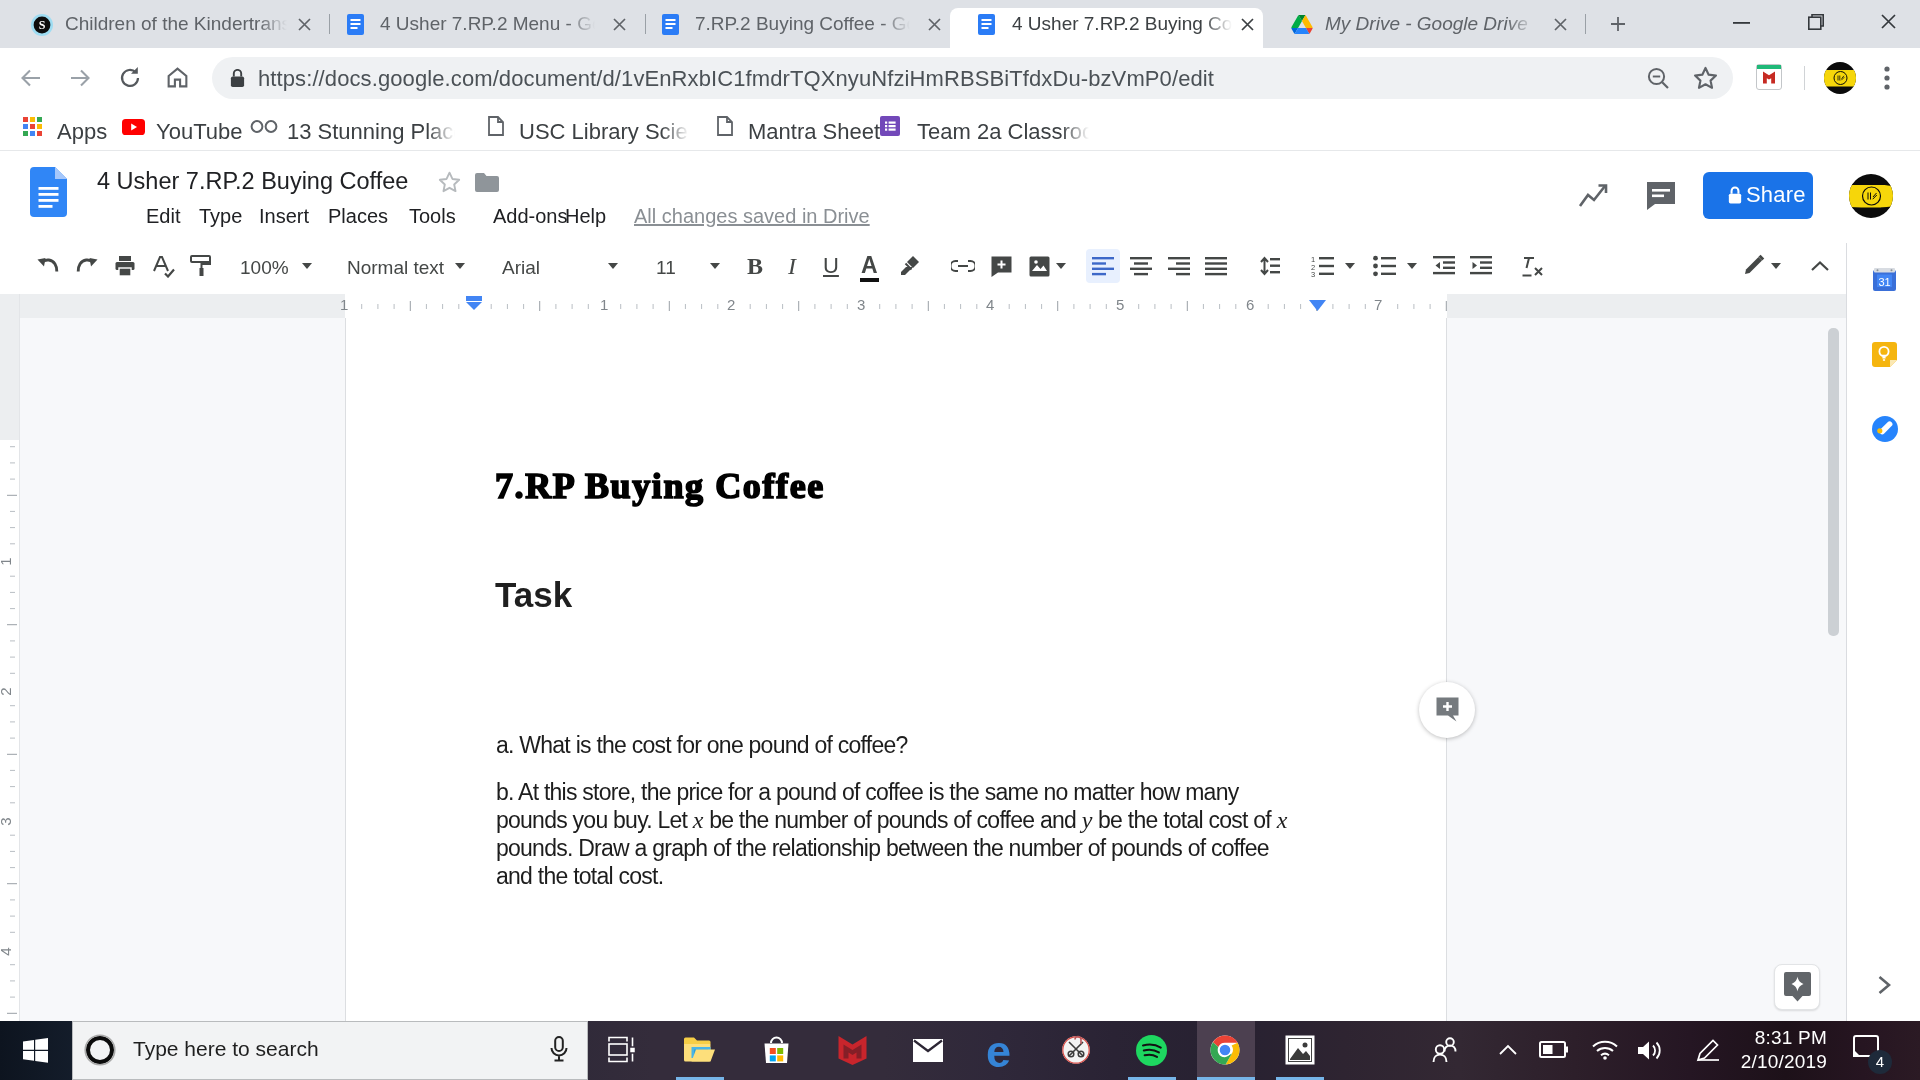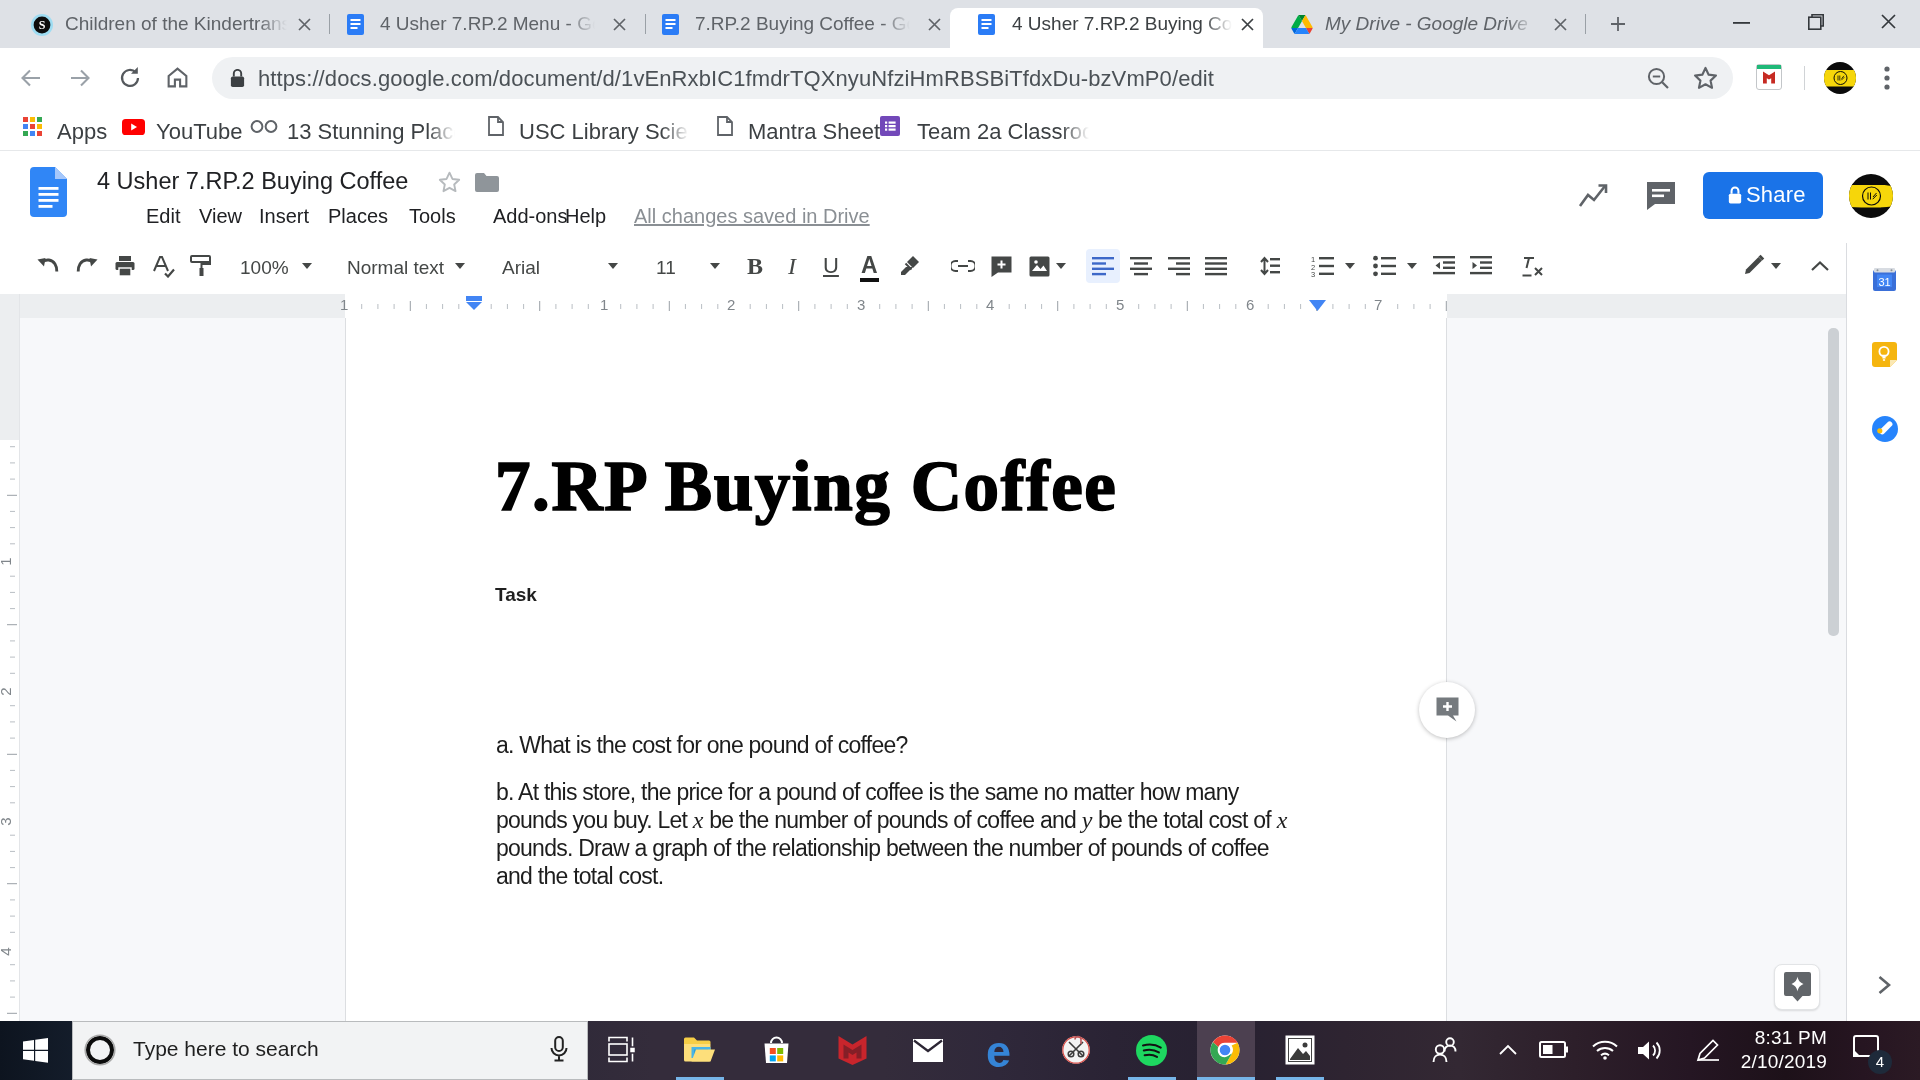--- a/index.html
+++ b/index.html
@@ -16,35 +16,35 @@
   #activetab { position:absolute; left:950px; top:8px; width:313px; height:40px; background:#fff; border-radius:8px 8px 0 0; }
   #navbar { position:absolute; left:0; top:48px; width:1920px; height:60px; background:#fff; }
   #omnibox { position:absolute; left:212px; top:57px; width:1521px; height:42px; border-radius:21px; background:#eff1f3; }
   #urltext { position:absolute; left:258px; top:66px; font-size:22px; color:#4b5156; letter-spacing:0.1px; }
   #bookmarks { position:absolute; left:0; top:108px; width:1920px; height:43px; background:#fff; border-bottom:1px solid #e6e8ea; }
   .bktext { position:absolute; top:119px; font-size:22px; color:#3c4043; white-space:nowrap; overflow:hidden; }
   #dochead { position:absolute; left:0; top:151px; width:1920px; height:92px; background:#fff; }
   #doctitle { position:absolute; left:97px; top:168px; font-size:23.5px; color:#202124; }
   .menuitem { position:absolute; top:205px; font-size:20px; color:#202124; }
   #allchanges { position:absolute; left:634px; top:205px; font-size:20px; color:#8a8f94; text-decoration:underline; }
-  #sharebtn { position:absolute; left:1703px; top:172px; width:120px; height:47px; background:#1a73e8; border-radius:6px; }
+  #sharebtn { position:absolute; left:1703px; top:172px; width:110px; height:47px; background:#1a73e8; border-radius:6px; }
   #sharebtn span { position:absolute; left:43px; top:10px; color:#fff; font-size:22px; font-weight:500; letter-spacing:0.2px; }
   #doctoolbar { position:absolute; left:0; top:243px; width:1920px; height:51px; background:#fff; }
   .tbtext { position:absolute; top:257px; font-size:19px; color:#444746; }
   .dd { position:absolute; width:0; height:0; border-left:5px solid transparent; border-right:5px solid transparent; border-top:6px solid #444746; }
   #ruler { position:absolute; left:0; top:294px; width:1920px; height:24px; background:#eceef0; }
   #rulerpage { position:absolute; left:345px; top:294px; width:1102px; height:24px; background:#fff; }
   .rnum { position:absolute; top:296px; font-size:15px; color:#80868b; }
   #content { position:absolute; left:0; top:318px; width:1846px; height:703px; background:#f7f8fa; }
   #page { position:absolute; left:345px; top:318px; width:1102px; height:703px; background:#fff; border-left:1px solid #dcdee1; border-right:1px solid #dcdee1; }
   #vruler { position:absolute; left:0; top:294px; width:20px; height:727px; background:#eceef0; border-right:1px solid #e3e5e8; }
   #vrulerwhite { position:absolute; left:0; top:440px; width:19px; height:581px; background:#fff; }
   .vnum { position:absolute; left:2px; font-size:15px; color:#80868b; transform:rotate(-90deg); }
-  #heading1 { position:absolute; left:495px; top:456px; font-family:"Liberation Serif", serif; font-weight:bold; font-size:71px; line-height:60px; color:#000; -webkit-text-stroke:1.7px #000; letter-spacing:1.6px; white-space:nowrap; }
-  #heading2 { position:absolute; left:495px; top:580px; font-size:19px; line-height:30px; font-weight:bold; color:#1f1f1f; white-space:nowrap; }
+  #heading1 { position:absolute; left:495px; top:456px; font-family:"Liberation Serif", serif; font-weight:bold; font-size:36px; line-height:60px; color:#000; -webkit-text-stroke:1.7px #000; letter-spacing:1.6px; white-space:nowrap; }
+  #heading2 { position:absolute; left:495px; top:580px; font-size:35px; line-height:30px; font-weight:bold; color:#1f1f1f; white-space:nowrap; }
   .bodytext { position:absolute; left:496px; font-size:23px; letter-spacing:-0.75px; line-height:28px; color:#1d1d1d; white-space:nowrap; }
   .bodytext i { font-family:"Liberation Serif", serif; font-size:24px; letter-spacing:0; }
   #scrollthumb { position:absolute; left:1828px; top:328px; width:11px; height:308px; background:#ccd0d4; border-radius:5px; }
   #commentbtn { position:absolute; left:1419px; top:682px; width:56px; height:56px; background:#fff; border-radius:50%; box-shadow:0 1px 4px rgba(0,0,0,0.25); }
   #explorebtn { position:absolute; left:1774px; top:964px; width:46px; height:46px; background:#fff; border:1px solid #e2e4e6; border-radius:8px; box-shadow:0 1px 2px rgba(0,0,0,0.12); }
   #sidepanel { position:absolute; left:1846px; top:243px; width:74px; height:778px; background:#fff; border-left:1px solid #dadce0; }
   #taskbar { position:absolute; left:0; top:1021px; width:1920px; height:59px;
     background:linear-gradient(90deg,#0d141f 0%,#141d2b 4%,#232435 20%,#2e2938 28%,#342c3b 34%,#342c3b 46%,#2f283a 52%,#2a2334 58%,#272131 64%,#2e2431 70%,#332833 76%,#2d1f2a 82%,#251623 88%,#1d1119 93%,#261521 97%,#2b1a24 100%); }
   #searchbox { position:absolute; left:72px; top:1021px; width:516px; height:59px; background:#f2f3f4; border:1px solid #b9bbbd; }
   #searchtext { position:absolute; left:133px; top:1037px; font-size:21px; color:#1f1f1f; }
@@ -235,21 +235,21 @@
 </svg>
 <div id="doctitle">4 Usher 7.RP.2 Buying Coffee</div>
 <svg class="i" style="left:437px; top:170px;" width="25" height="25" viewBox="0 0 24 24">
       <path d="M12 2.6 14.8 8.6 21.3 9.4 16.5 13.9 17.8 20.3 12 17.1 6.2 20.3 7.5 13.9 2.7 9.4 9.2 8.6Z" fill="none" stroke="#b6babd" stroke-width="1.8" stroke-linejoin="round"></path>
     </svg>
 <svg class="i" style="left:475px; top:173px;" width="24" height="19" viewBox="0 0 24 19">
       <path d="M0 2A2 2 0 0 1 2 0L9 0 11.5 3 22 3A2 2 0 0 1 24 5L24 17A2 2 0 0 1 22 19L2 19A2 2 0 0 1 0 17Z" fill="#8f959a"></path>
     </svg>
 <span class="menuitem" style="left:97px;margin-top:39px;">File</span>
 <span class="menuitem" style="left:146px;">Edit</span>
-<span class="menuitem" style="left:199px;">View</span>
+<span class="menuitem" style="left:199px;">Type</span>
 <span class="menuitem" style="left:259px;">Insert</span>
 <span class="menuitem" style="left:328px;">Places</span>
 <span class="menuitem" style="left:409px;">Tools</span>
 <span class="menuitem" style="left:475px;margin-left:18px;">Add-ons</span>
 <span class="menuitem" style="left:565px;">Help</span>
 <span id="allchanges">All changes saved in Drive</span>
 <svg class="i" style="left:1578px; top:182px;" width="30" height="27" viewBox="0 0 30 27">
       <path d="M2 24 10 13 16 18 27 4" fill="none" stroke="#5f6368" stroke-width="2.6"></path>
       <path d="M20.5 3.5 28 3.5 28 11" fill="none" stroke="#5f6368" stroke-width="2.6" fill-opacity="0"></path>
     </svg>

